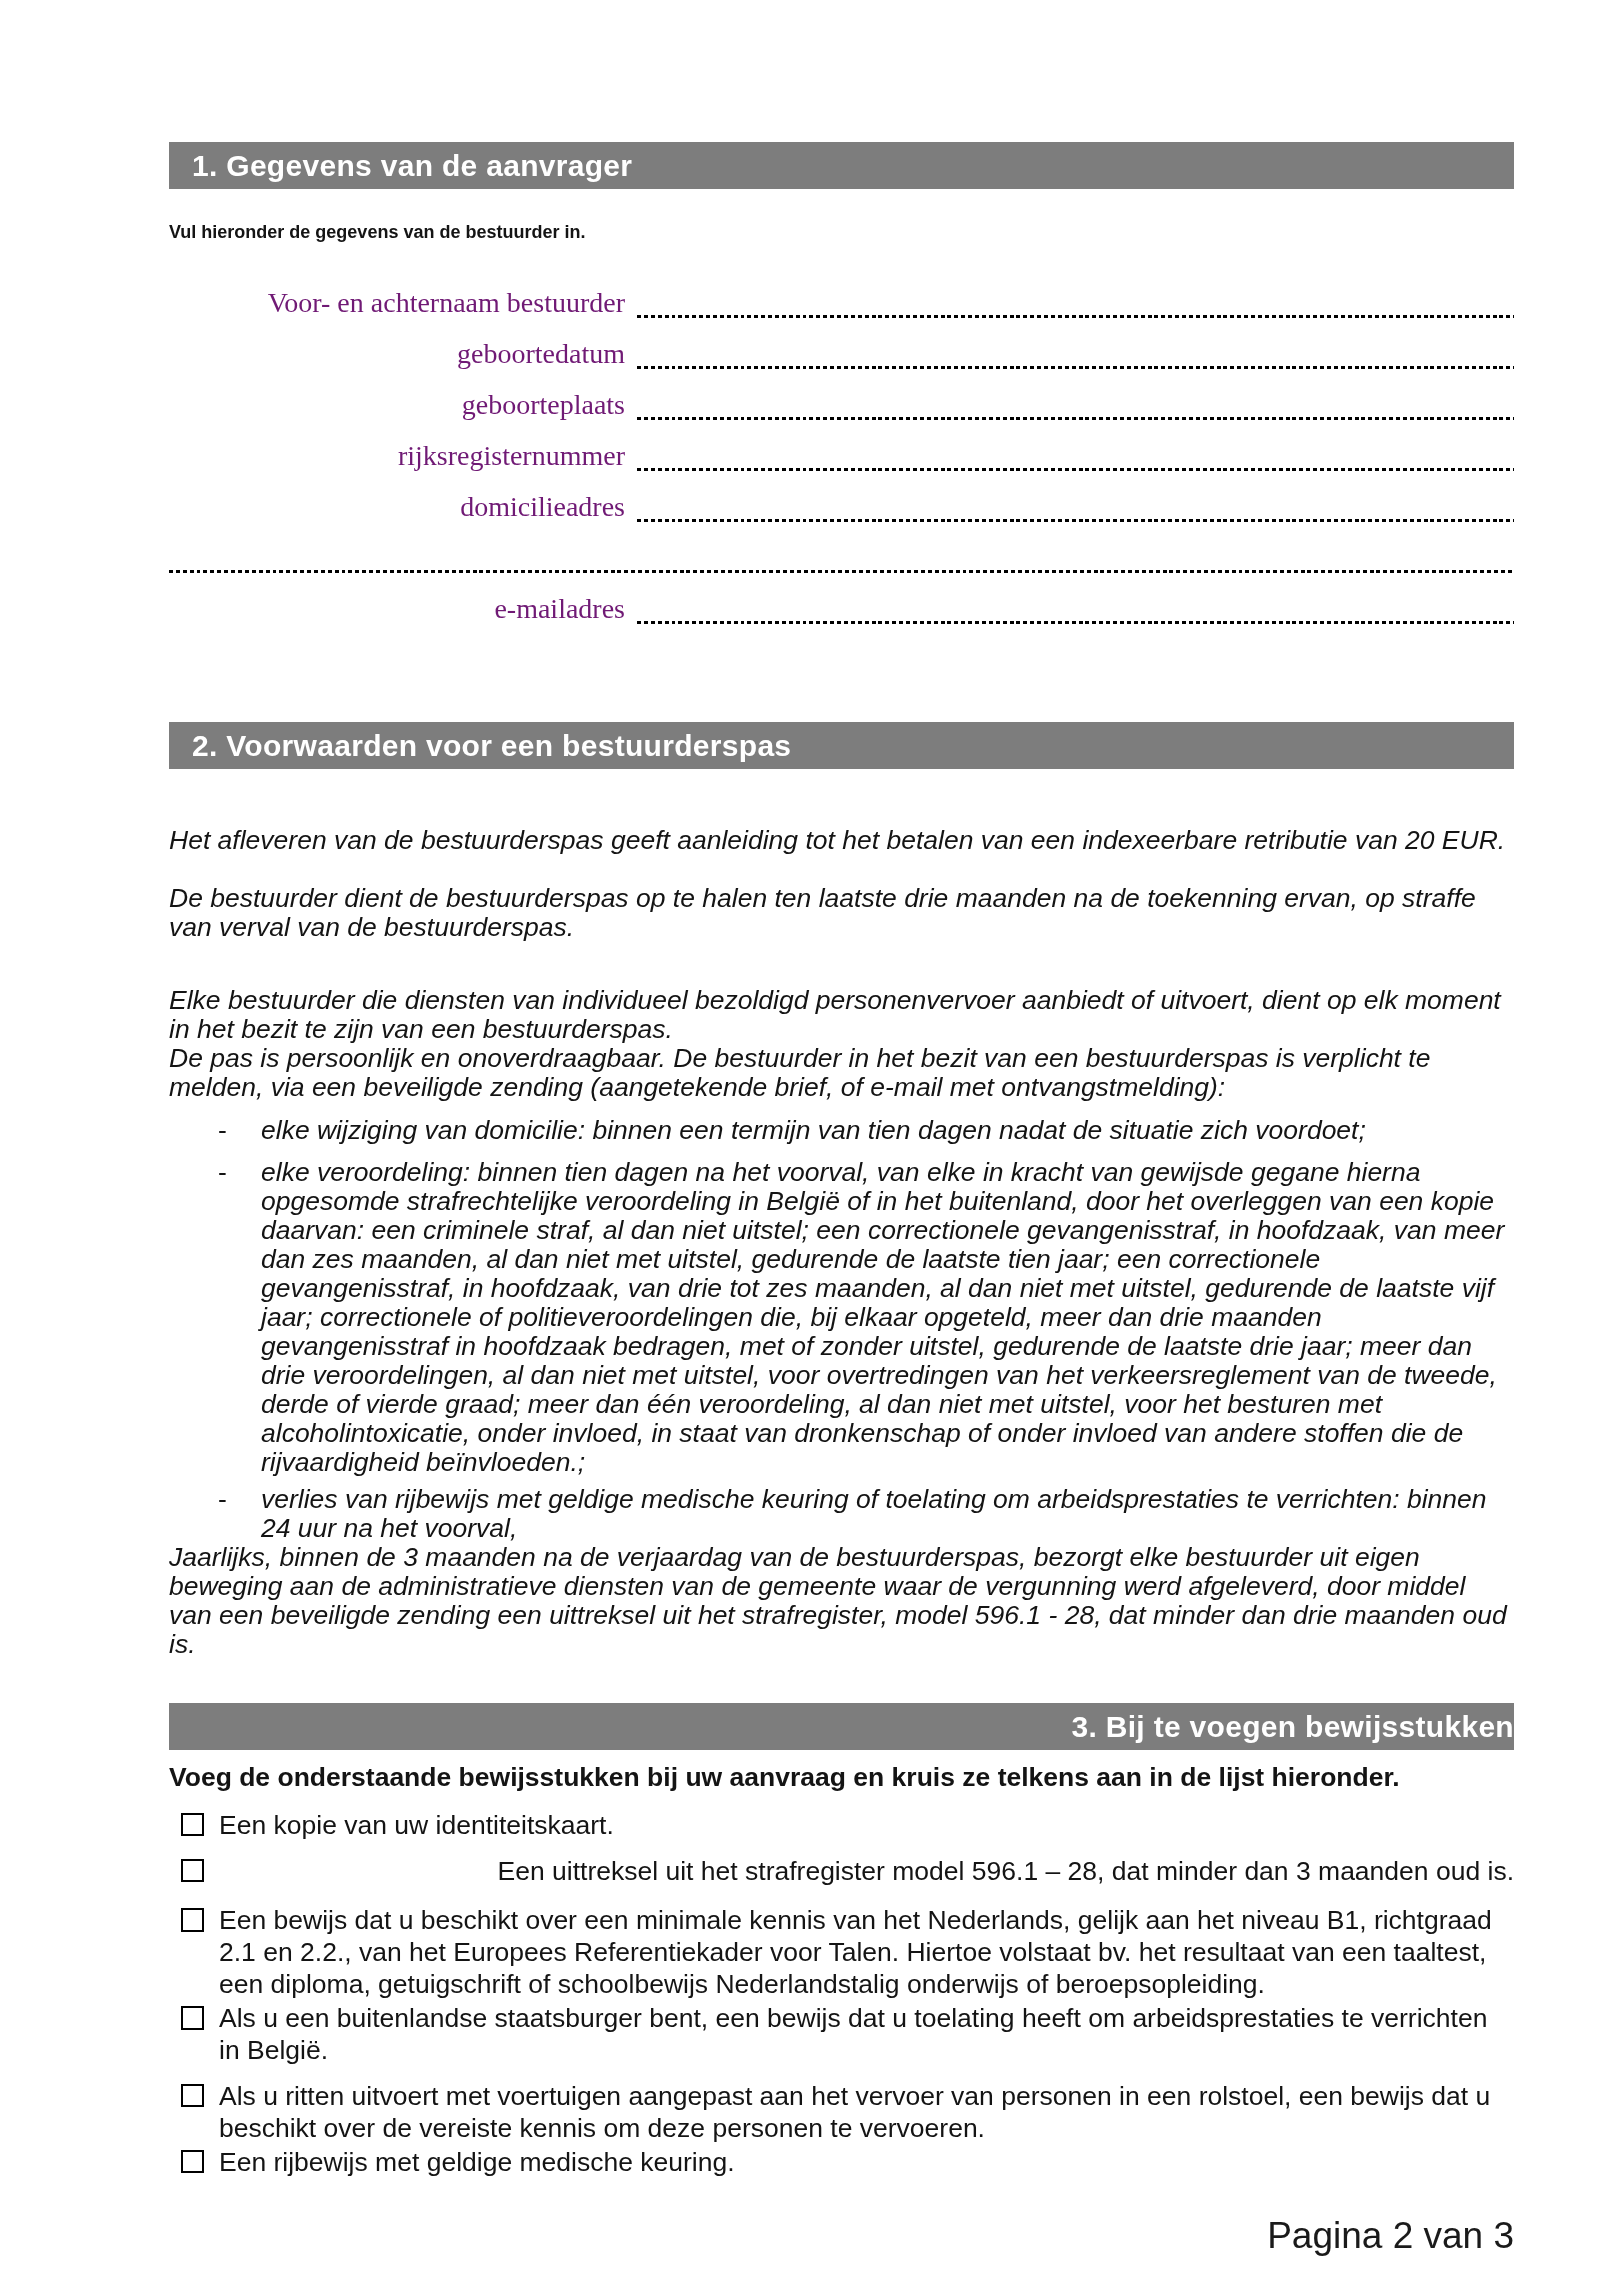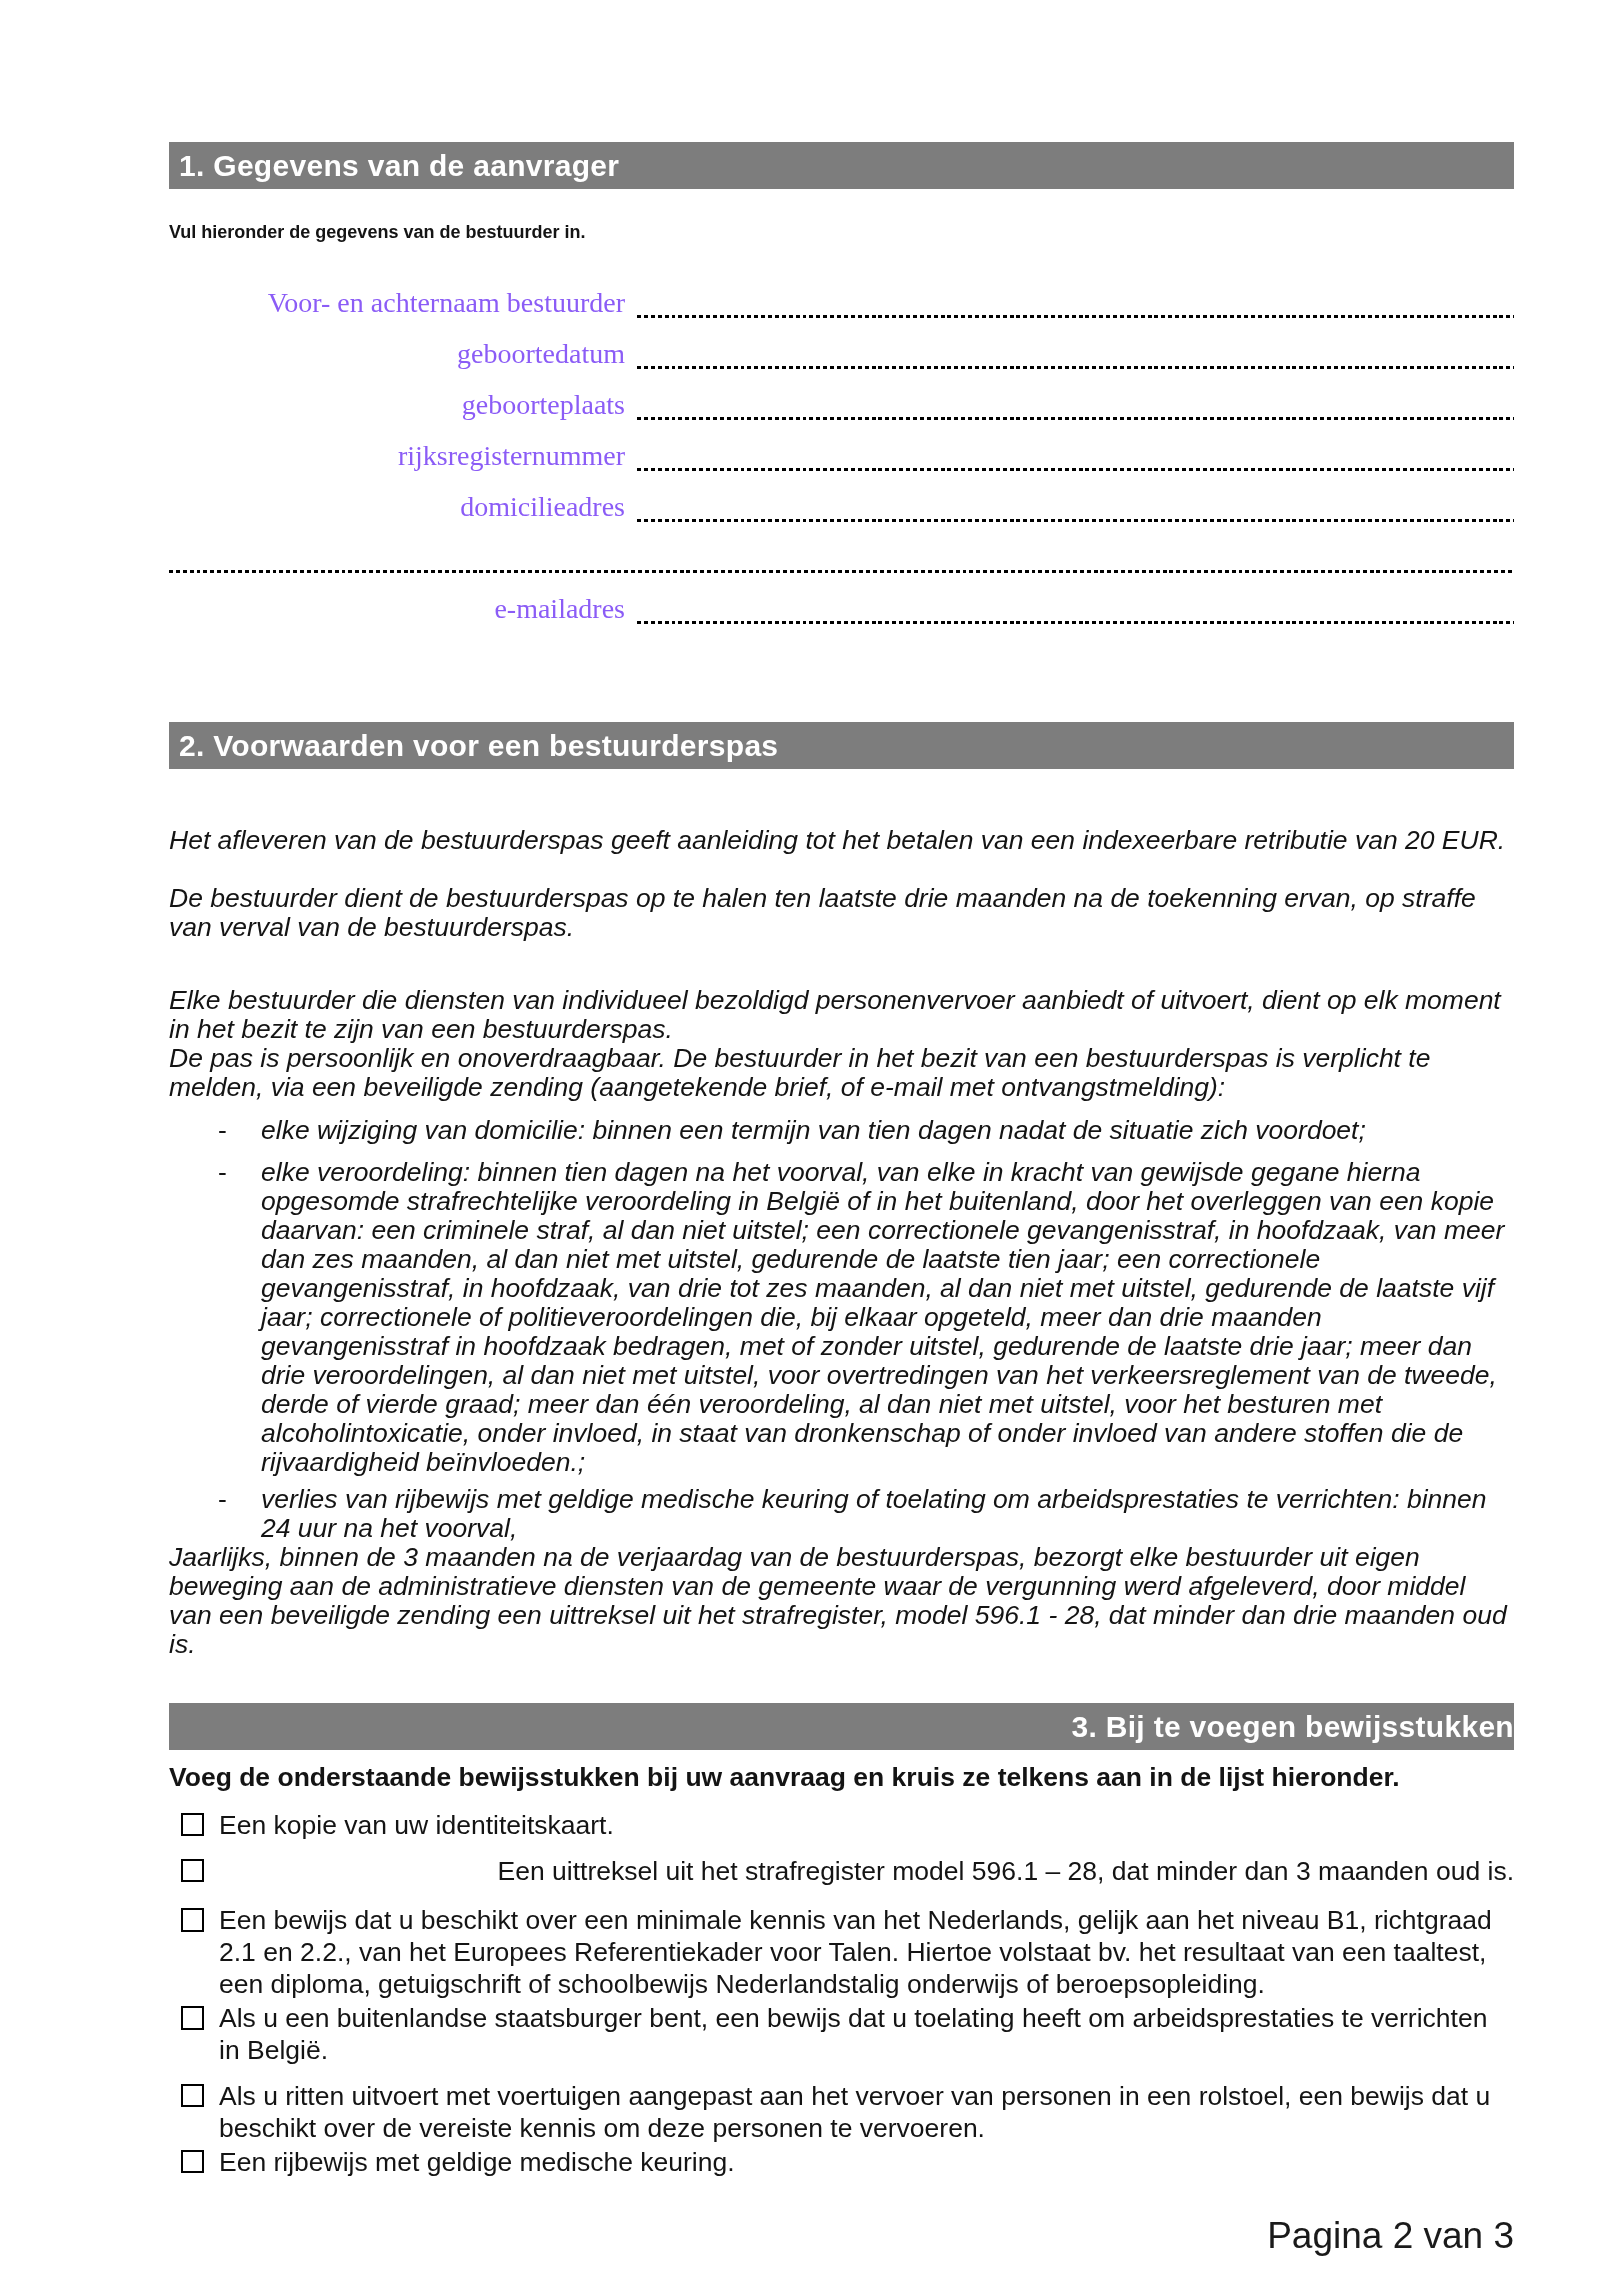--- a/index.html
+++ b/index.html
@@ -23,21 +23,21 @@
   }
   
   .section-bar {
     margin-top: 0;
     height: 47px;
     background: #7d7d7d;
     color: #ffffff;
     font-size: 30px;
     font-weight: bold;
     line-height: 47px;
-    padding-left: 10px;
+    padding-left: 23px;
     letter-spacing: 0.3px;
   }
   .bar1 { margin-top: 142px; }
   .bar2 { margin-top: 97px; }
   .bar3 { margin-top: 44px; text-align: right; }
   
   .intro-bold {
     font-size: 18px;
     font-weight: bold;
     line-height: 32px;
@@ -51,21 +51,21 @@
     display: flex;
     align-items: flex-end;
   }
   .form-label {
     width: 456px;
     text-align: right;
     padding-right: 11.8px;
     font-family: "Liberation Serif", serif;
     font-size: 28px;
     line-height: 33px;
-    color: #8b5cf6;
+    color: #701a75;
     white-space: nowrap;
   }
   .form-line {
     flex: 1;
     height: 2.9px;
     margin-bottom: 1px;
     background-image: repeating-linear-gradient(90deg, #000 0, #000 3.9px, transparent 3.9px, transparent 6.9px);
   }
   
   .para {

